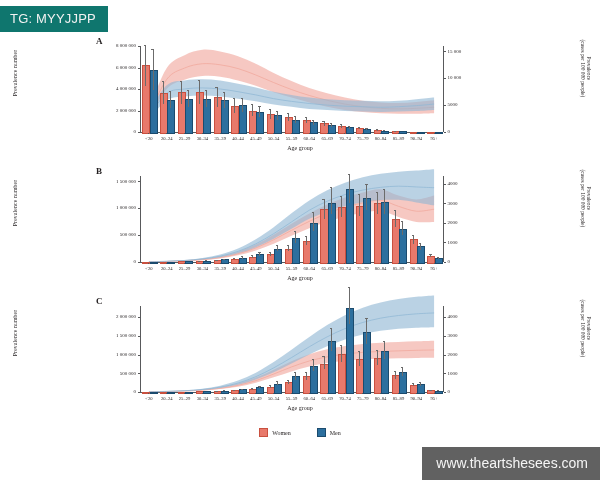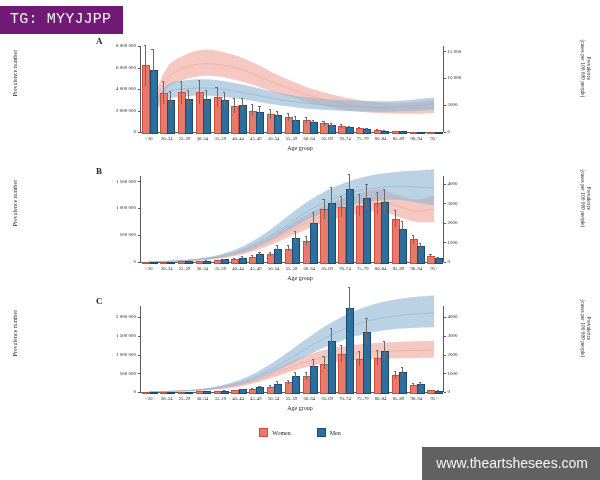--- a/index.html
+++ b/index.html
@@ -3,23 +3,23 @@
 <meta charset="utf-8">
 <style>
   html,body{margin:0;padding:0;}
   body{
     width:600px;height:480px;background:#ffffff;
     font-family:"Liberation Serif", serif;
     position:relative;overflow:hidden;
   }
   .watermark-tl{
     position:absolute;left:0;top:6px;
-    background:#701a75;color:#f2f2f2;
-    font-family:Liberation Mono, monospace;
-    font-size:15px;padding:5px 12px 6px 10px;
+    background:#0f766e;color:#f2f2f2;
+    font-family:Liberation Sans, sans-serif;
+    font-size:13px;padding:5px 12px 6px 10px;
     letter-spacing:.2px;z-index:50;
   }
   .watermark-br{
     position:absolute;right:0;bottom:0;
     background:#616161;color:#f5f5f5;
     font-family:"Liberation Sans", sans-serif;
     font-size:14px;padding:8px 12px 9px 14px;
     z-index:50;
   }
   .figure{position:absolute;left:0;top:0;width:600px;height:480px;}

